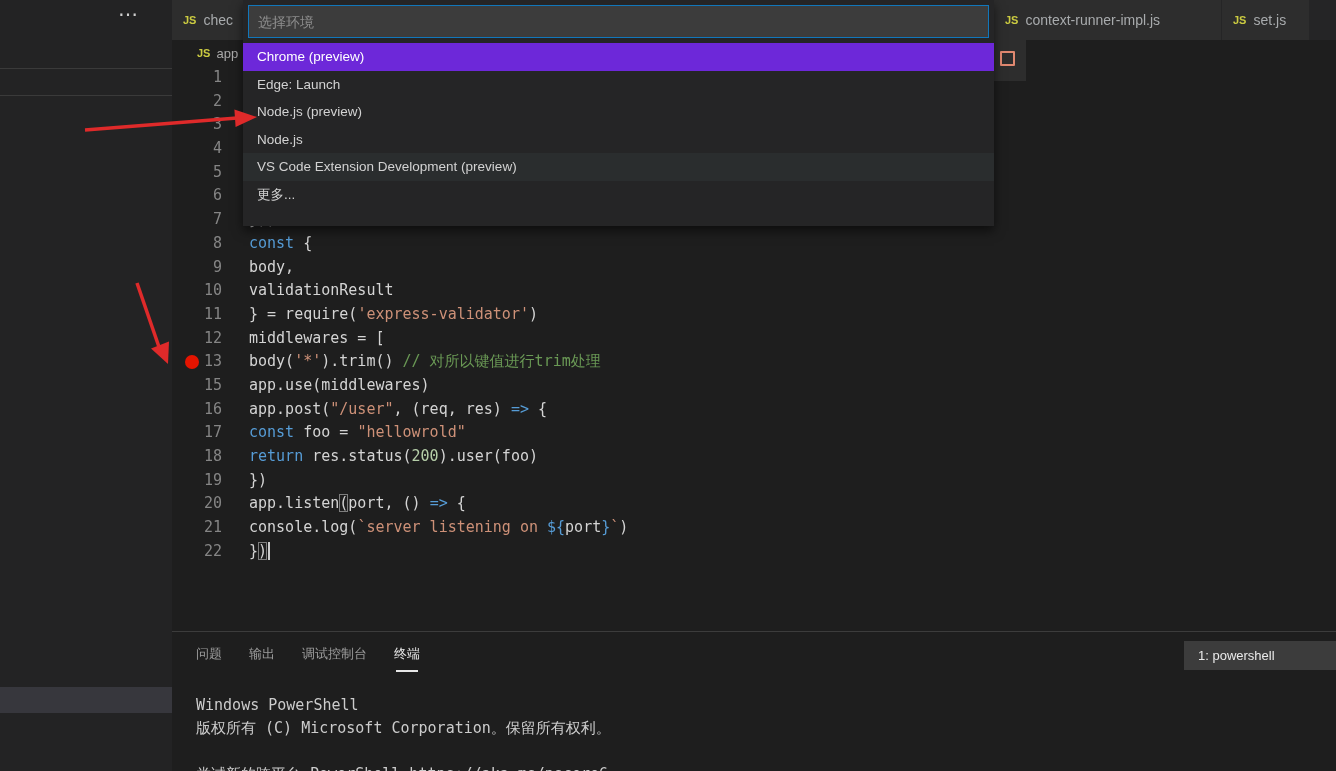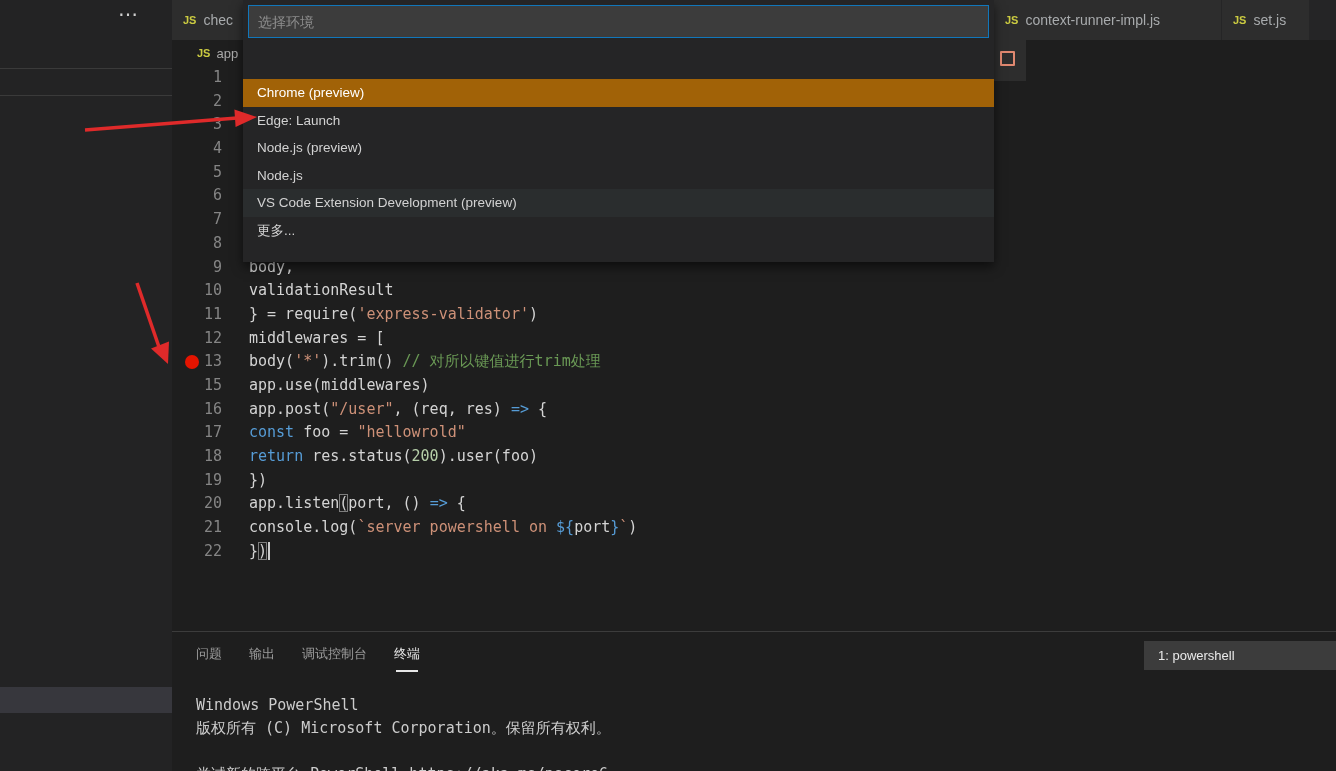--- a/index.html
+++ b/index.html
@@ -40,31 +40,31 @@
   .tok-brk { color:#d4d4d4; outline:1px solid #7e7e7e; outline-offset:-1px; }
   .breakpoint-dot { position:absolute; left:13px; top:5px; width:14px; height:14px; border-radius:50%; background:#e51400; }
   .cursor-caret { display:inline-block; width:2px; height:18px; background:#cccccc; vertical-align:text-bottom; margin-left:1px; }
 
   
   #panel { position:absolute; left:172px; top:631px; width:1164px; height:140px; background:#1e1e1e; border-top:1px solid #3c3c3c; overflow:hidden; }
   #panel-tabs { position:absolute; left:24px; top:13px; display:flex; gap:27px; }
   .panel-tab { font-size:13px; color:#9d9d9d; cursor:pointer; position:relative; white-space:nowrap; }
   .panel-tab.active { color:#e7e7e7; }
   .panel-tab.active::after { content:""; position:absolute; left:2px; right:2px; bottom:-9px; height:2px; background:#e7e7e7; }
-  #terminal-selector { position:absolute; right:0; top:9px; width:192px; height:29px; background:#3c3c3c; color:#eaeaea; font-size:13px; line-height:29px; padding-left:14px; cursor:pointer; }
+  #terminal-selector { position:absolute; right:0; top:9px; width:152px; height:29px; background:#3c3c3c; color:#eaeaea; font-size:13px; line-height:29px; padding-left:14px; cursor:pointer; }
   #terminal { position:absolute; left:24px; top:62px; width:1120px; font-family:"DejaVu Sans Mono","Liberation Mono",monospace; font-size:15px; color:#cccccc; }
   .term-line { height:23px; line-height:23px; white-space:pre; }
 
   
   #quickpick { position:absolute; left:243px; top:0; width:751px; background:#252526; z-index:30; box-shadow:0 5px 10px rgba(0,0,0,.55); padding-bottom:18px; }
   #quickpick-input-wrap { padding:5px 5px 5px 5px; }
   #quickpick-input { width:100%; height:33px; background:#3c3c3c; border:1px solid #1177bb; outline:none; color:#cccccc; font-size:14px; padding:0 9px; font-family:"Liberation Sans",sans-serif; }
   #quickpick-input::placeholder { color:#8e8e8e; }
   .qp-item { height:27.5px; line-height:27.5px; padding-left:14px; font-size:13.5px; color:#d2d2d2; cursor:pointer; white-space:nowrap; }
-  .qp-item.selected { background:#a16207; color:#ffffff;margin-top:36px; }
+  .qp-item.selected { background:#6d28d9; color:#ffffff; }
   .qp-item.hover { background:#2a2d2e; }
 
   
   #annotations { position:absolute; left:0; top:0; width:1336px; height:771px; z-index:50; pointer-events:none; }
 </style>
 </head>
 <body>
 
 <div id="sidebar">
   <div class="more">⋯</div>
@@ -111,21 +111,21 @@
       <div class="code-line"><span class="gutter">10</span><span class="ltext"><span class="tok-pl">validationResult</span></span></div>
       <div class="code-line"><span class="gutter">11</span><span class="ltext"><span class="tok-pl">} = require(</span><span class="tok-str">'express-validator'</span><span class="tok-pl">)</span></span></div>
       <div class="code-line"><span class="gutter">12</span><span class="ltext"><span class="tok-pl">middlewares = [</span></span></div>
       <div class="code-line"><span class="breakpoint-dot"></span><span class="gutter">13</span><span class="ltext"><span class="tok-pl">body(</span><span class="tok-str">'*'</span><span class="tok-pl">).trim() </span><span class="tok-com">// 对所以键值进行trim处理</span></span></div>
       <div class="code-line"><span class="gutter">15</span><span class="ltext"><span class="tok-pl">app.use(middlewares)</span></span></div>
       <div class="code-line"><span class="gutter">16</span><span class="ltext"><span class="tok-pl">app.post(</span><span class="tok-str">"/user"</span><span class="tok-pl">, (req, res) </span><span class="tok-kw">=&gt;</span><span class="tok-pl"> {</span></span></div>
       <div class="code-line"><span class="gutter">17</span><span class="ltext"><span class="tok-kw">const</span><span class="tok-pl"> foo = </span><span class="tok-str">"hellowrold"</span></span></div>
       <div class="code-line"><span class="gutter">18</span><span class="ltext"><span class="tok-kw">return</span><span class="tok-pl"> res.status(</span><span class="tok-num">200</span><span class="tok-pl">).user(foo)</span></span></div>
       <div class="code-line"><span class="gutter">19</span><span class="ltext"><span class="tok-pl">})</span></span></div>
       <div class="code-line"><span class="gutter">20</span><span class="ltext"><span class="tok-pl">app.listen</span><span class="tok-brk">(</span><span class="tok-pl">port, () </span><span class="tok-kw">=&gt;</span><span class="tok-pl"> {</span></span></div>
-      <div class="code-line"><span class="gutter">21</span><span class="ltext"><span class="tok-pl">console.log(</span><span class="tok-str">`server powershell on </span><span class="tok-kw">${</span><span class="tok-pl">port</span><span class="tok-kw">}</span><span class="tok-str">`</span><span class="tok-pl">)</span></span></div>
+      <div class="code-line"><span class="gutter">21</span><span class="ltext"><span class="tok-pl">console.log(</span><span class="tok-str">`server listening on </span><span class="tok-kw">${</span><span class="tok-pl">port</span><span class="tok-kw">}</span><span class="tok-str">`</span><span class="tok-pl">)</span></span></div>
       <div class="code-line"><span class="gutter">22</span><span class="ltext"><span class="tok-pl">}</span><span class="tok-brk">)</span><span class="cursor-caret"></span></span></div>
     </div>
 </div>
 
 <div id="panel">
   <div id="panel-tabs">
       <div class="panel-tab">问题</div>
       <div class="panel-tab">输出</div>
       <div class="panel-tab">调试控制台</div>
       <div class="panel-tab active">终端</div>

